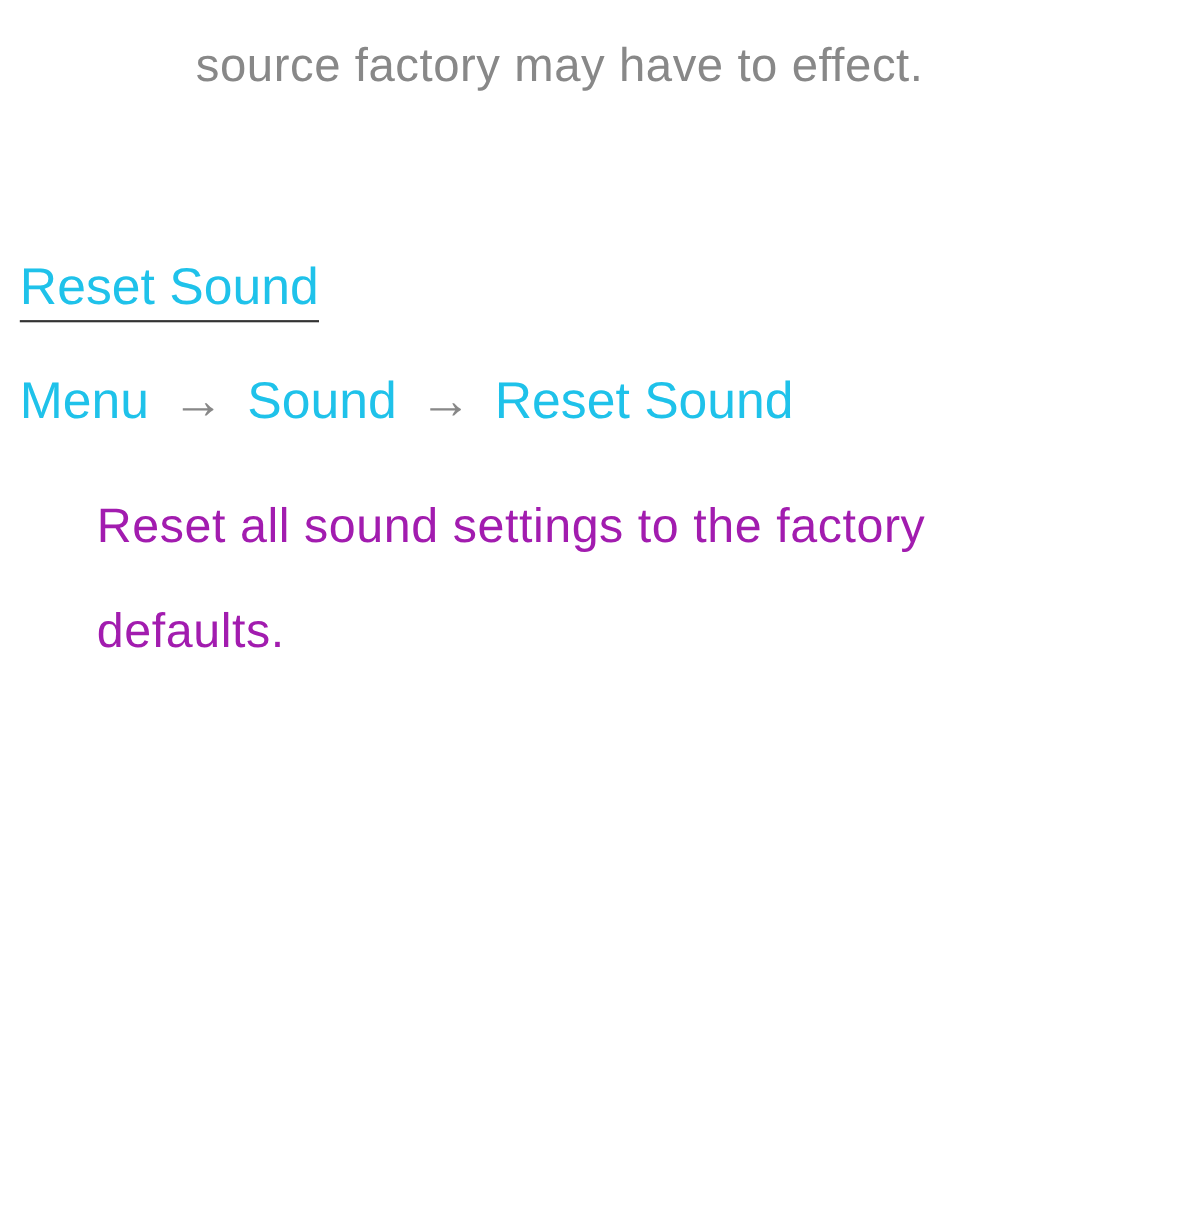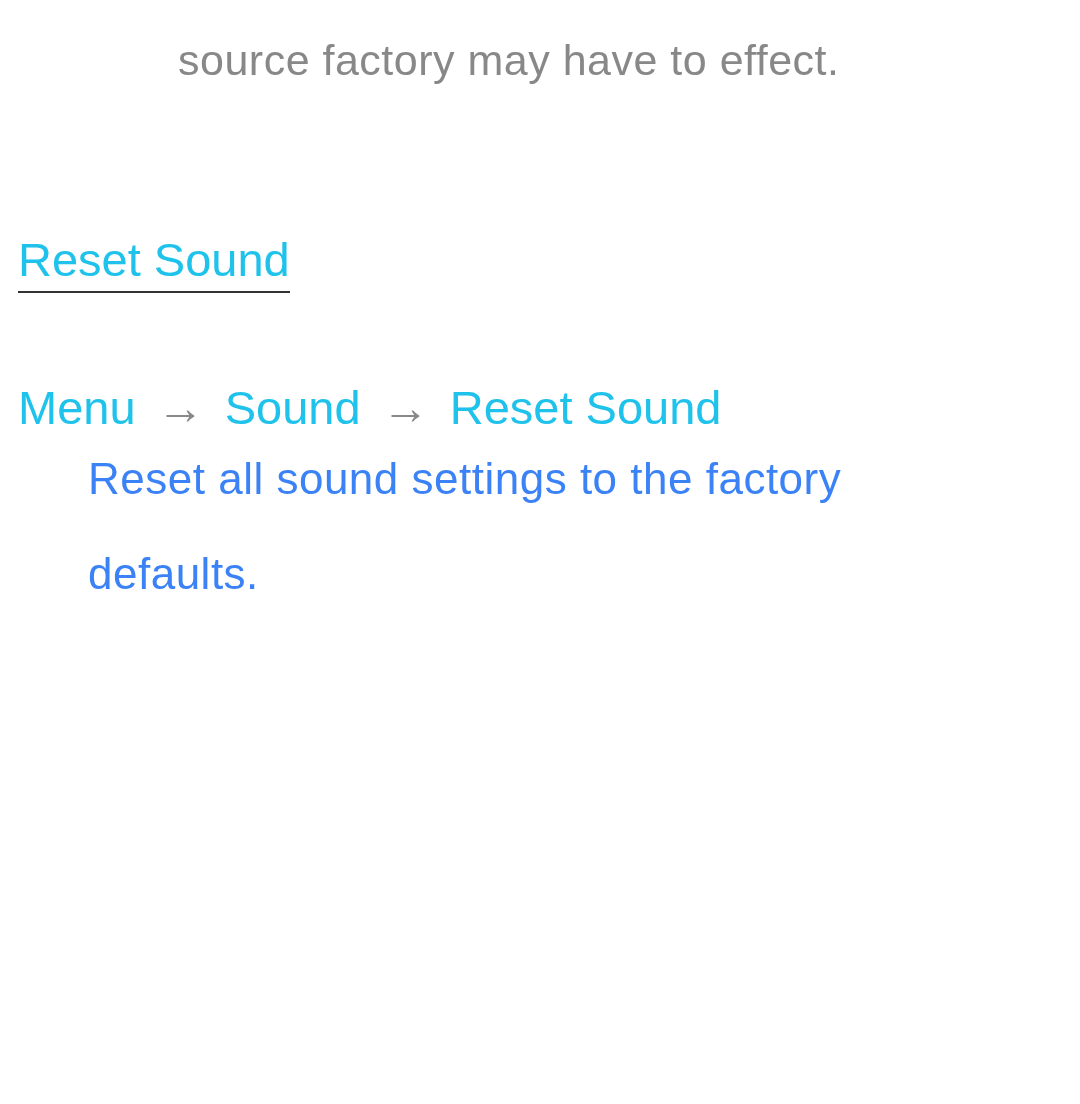--- a/index.html
+++ b/index.html
@@ -32,33 +32,32 @@
       padding-bottom: 4px;
       letter-spacing: 0px;
     }
     .breadcrumb {
       position: absolute;
       top: 336px;
       left: 18px;
       font-size: 47px;
       color: #1fc2ea;
       letter-spacing: 0px;
-      margin-top: 44px;
     }
     .breadcrumb .arrow {
       color: #888888;
       margin: 0 8px;
     }
     .description {
       position: absolute;
       top: 432px;
       left: 88px;
       right: 60px;
       font-size: 44px;
-      color: #3b82f6;
+      color: #a21caf;
       line-height: 2.15;
       letter-spacing: 0.5px;
     }
   </style>
 </head>
 <body>
 
 <div class="fragment-line">source factory may have to effect.</div>
 
 <div class="section-heading">Reset Sound</div>

